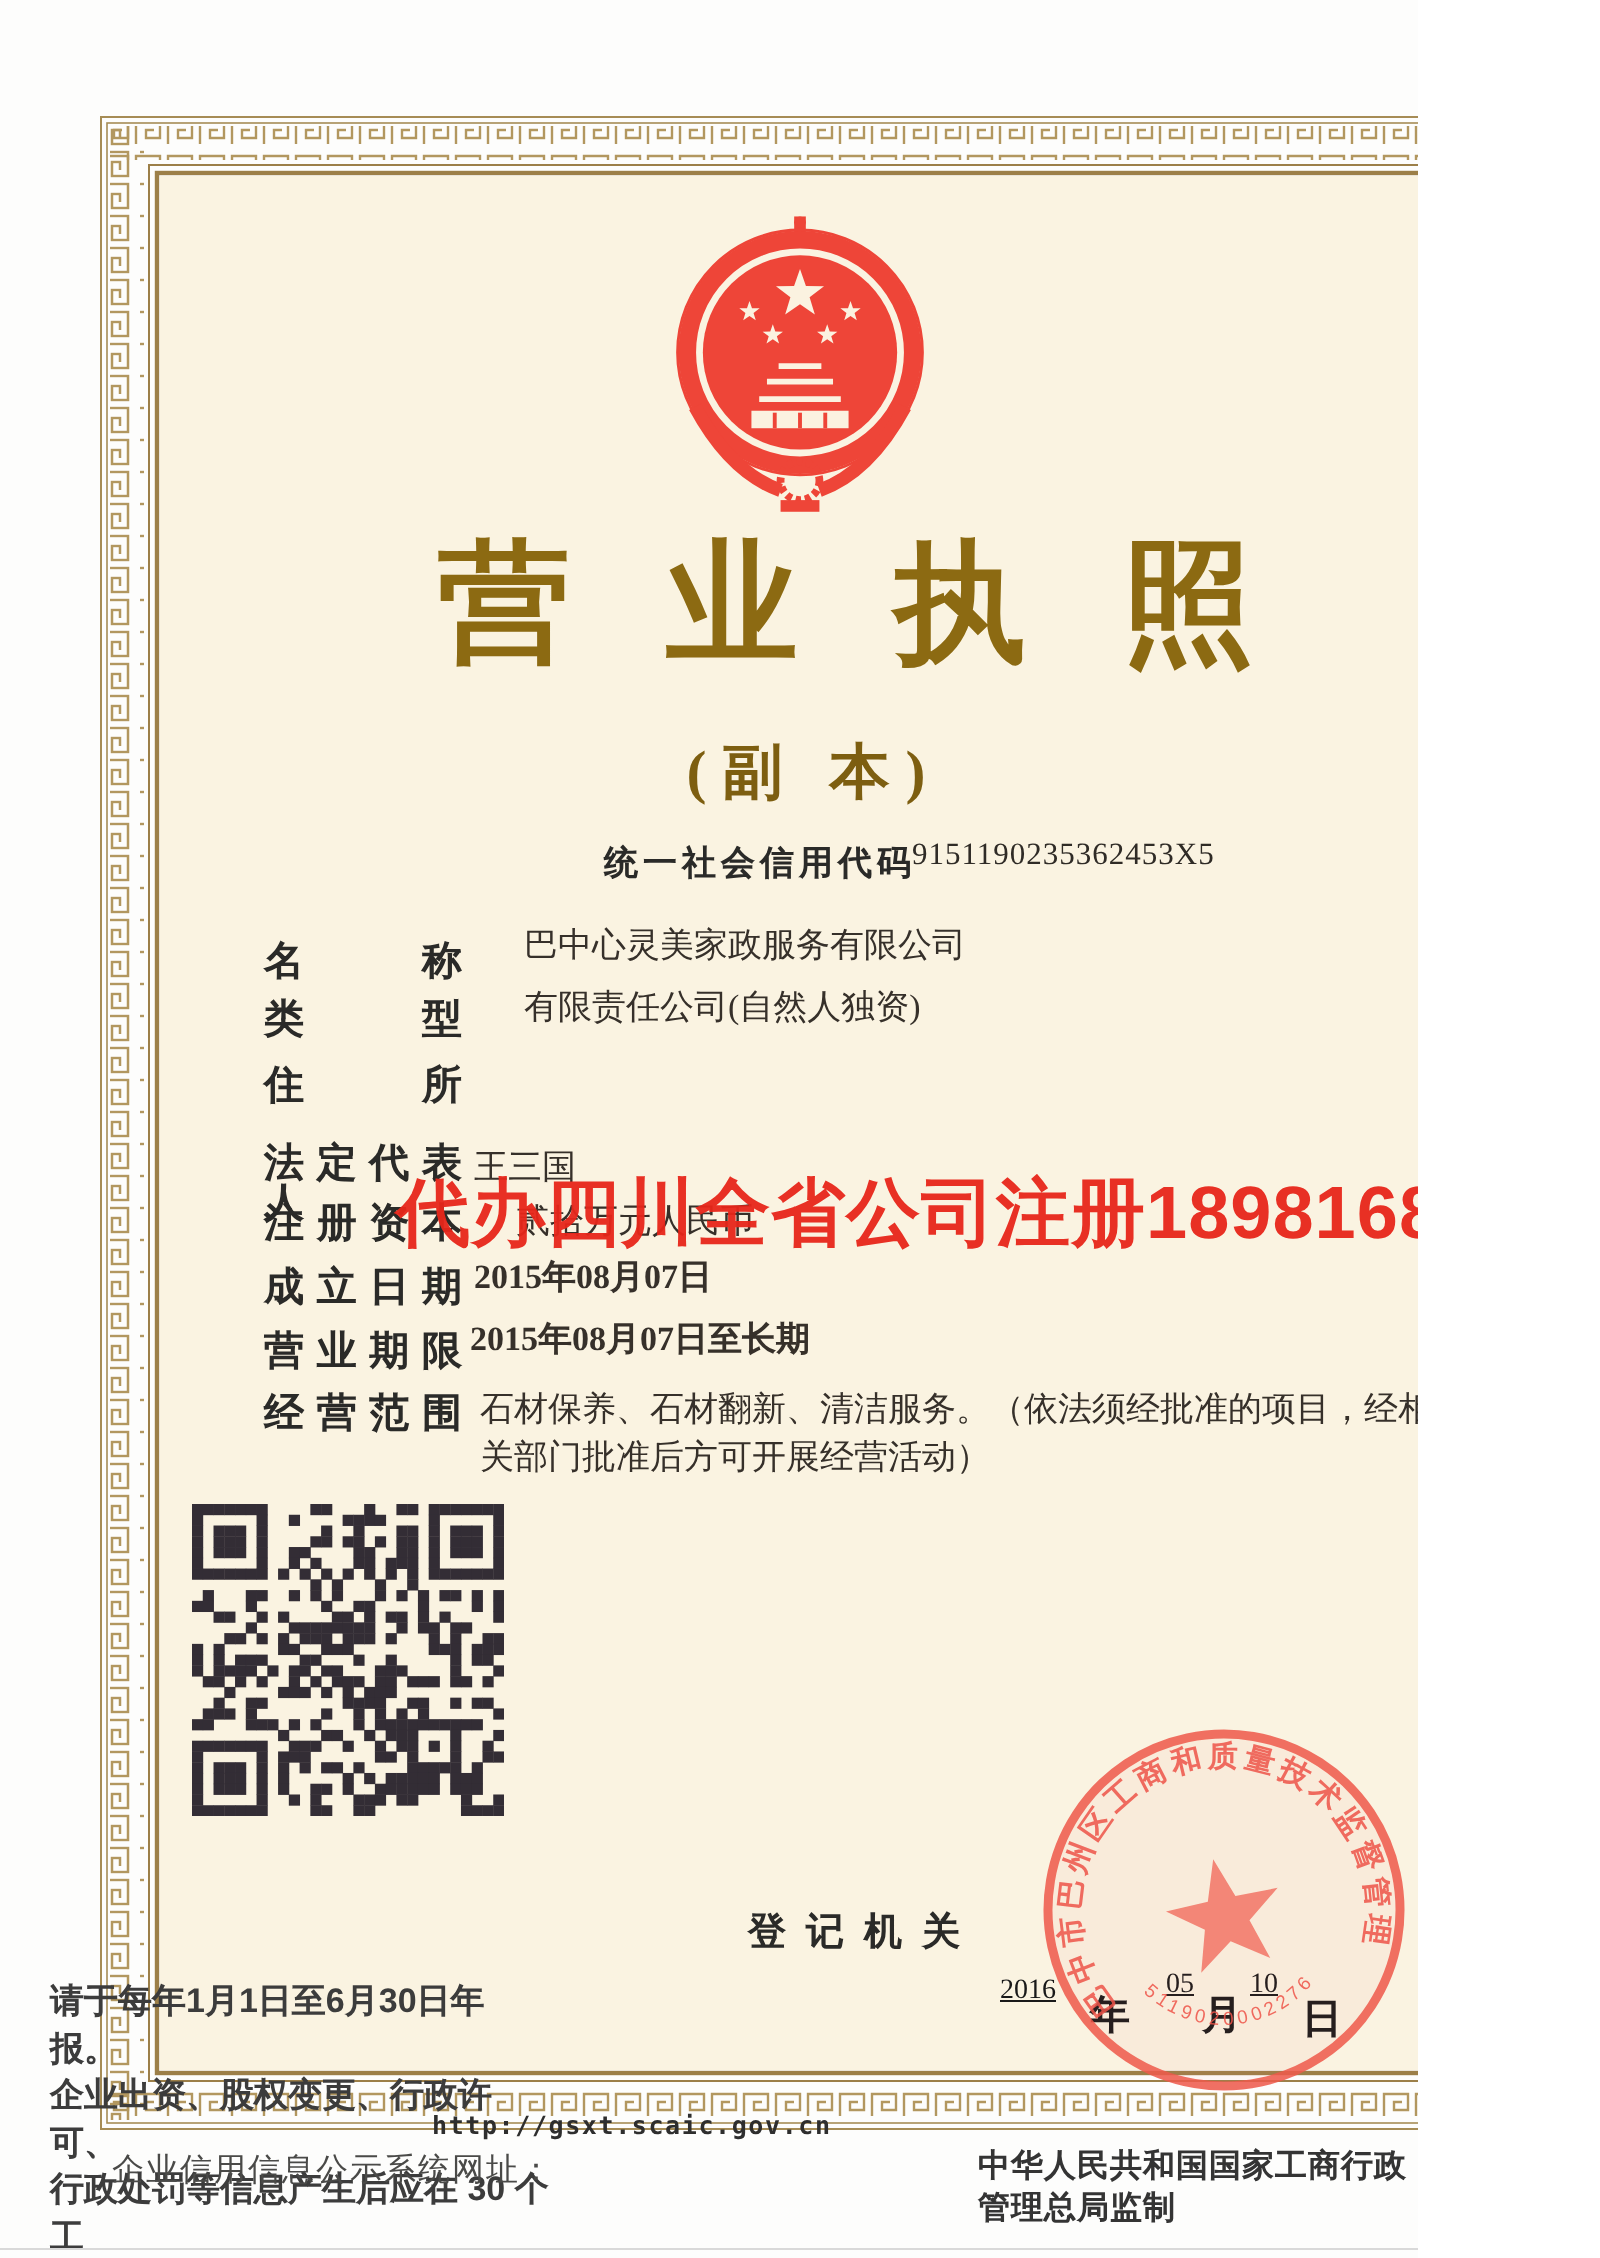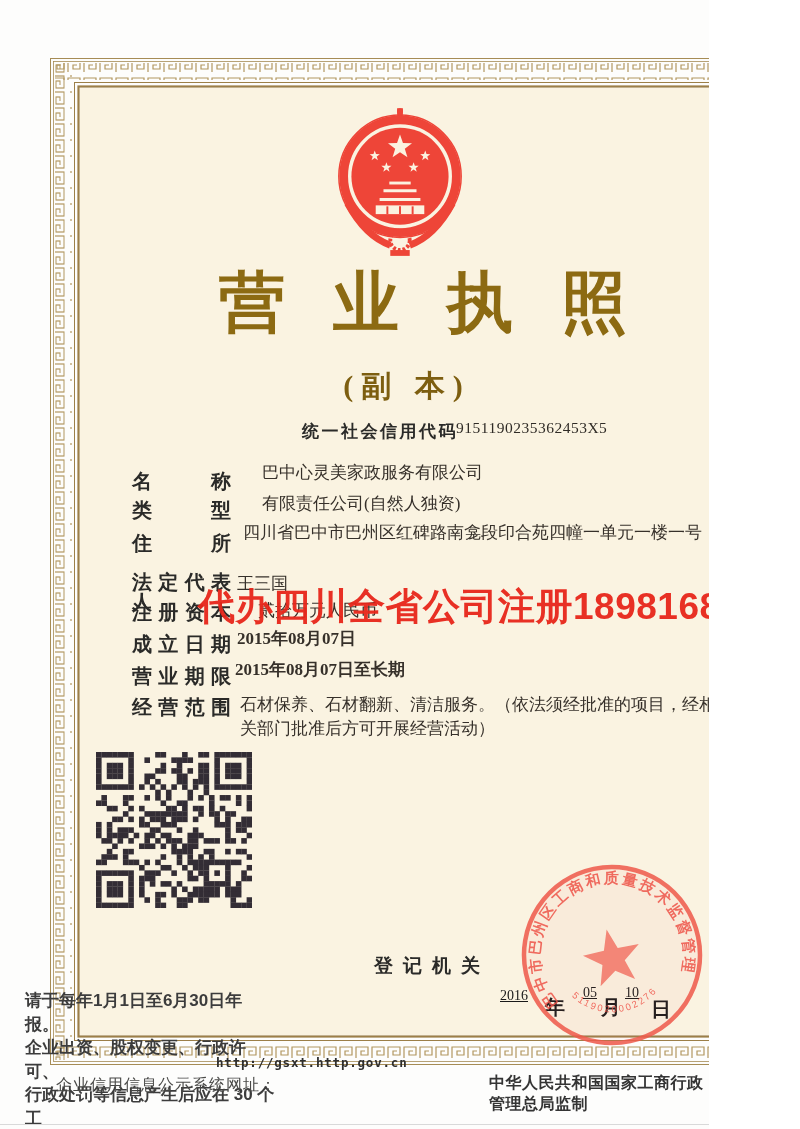--- a/index.html
+++ b/index.html
@@ -98,21 +98,20 @@
   <span class="cc-label">统一社会信用代码</span>
   <span class="cc-value">9151190235362453X5</span>
 
   <span class="f-label" style="top:471px">名称</span>
   <span class="f-value" style="left:262px;top:461px">巴中心灵美家政服务有限公司</span>
 
   <span class="f-label" style="top:500px">类型</span>
   <span class="f-value" style="left:262px;top:492px">有限责任公司(自然人独资)</span>
 
   <span class="f-label" style="top:533px">住所</span>
-  <span class="f-value" style="left:243px;top:521px;width:480px">四川省巴中市巴州区红碑路南龛段印合苑四幢一单元一楼一号</span>
 
   <span class="f-label" style="top:572px">法定代表人</span>
   <span class="f-value" style="left:237px;top:572px">王三国</span>
 
   <span class="f-label" style="top:602px">注册资本</span>
   <span class="f-value" style="left:258px;top:599px">贰拾万元人民币</span>
 
   <span class="f-label" style="top:634px">成立日期</span>
   <span class="f-value" style="left:237px;top:627px;font-weight:600">2015年08月07日</span>
 
@@ -544,17 +543,17 @@
     </g>
   </svg>
 
   <div class="notice">
     <div>请于每年1月1日至6月30日年报。</div>
     <div>企业出资、股权变更、行政许可、</div>
     <div>行政处罚等信息产生后应在 30 个工</div>
 
   </div>
 
-  <span class="url">http://gsxt.http.gov.cn</span>
+  <span class="url">http://gsxt.scaic.gov.cn</span>
   <span class="site-label">企业信用信息公示系统网址：</span>
   <span class="issuer">中华人民共和国国家工商行政管理总局监制</span>
 
 </div>
 
 </body></html>

